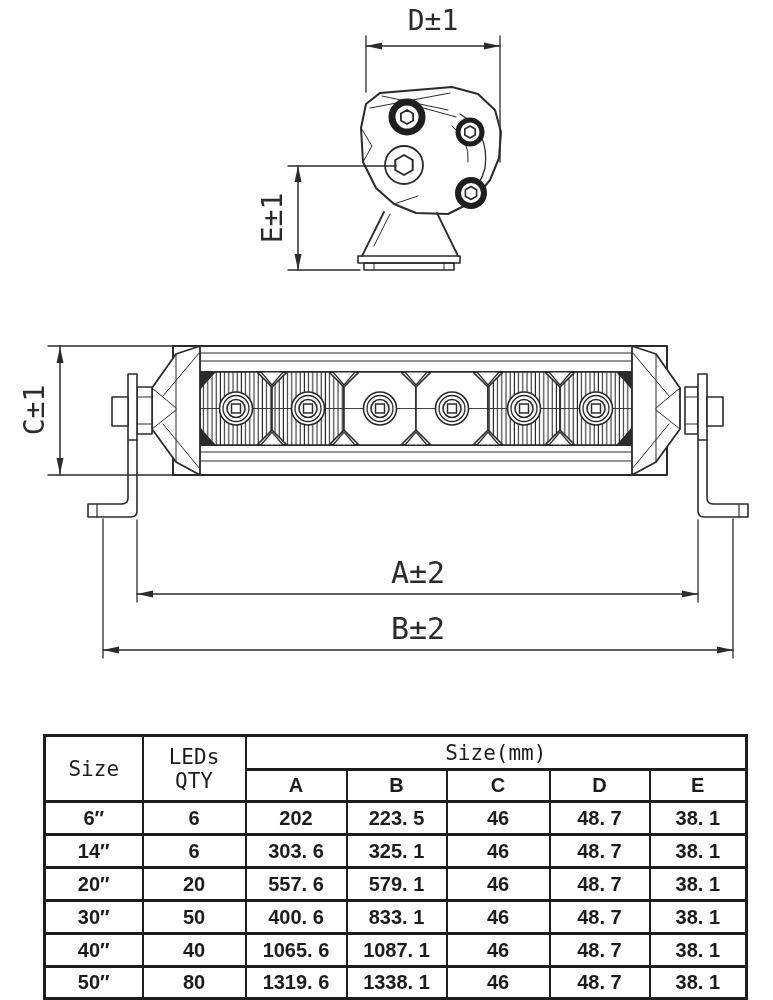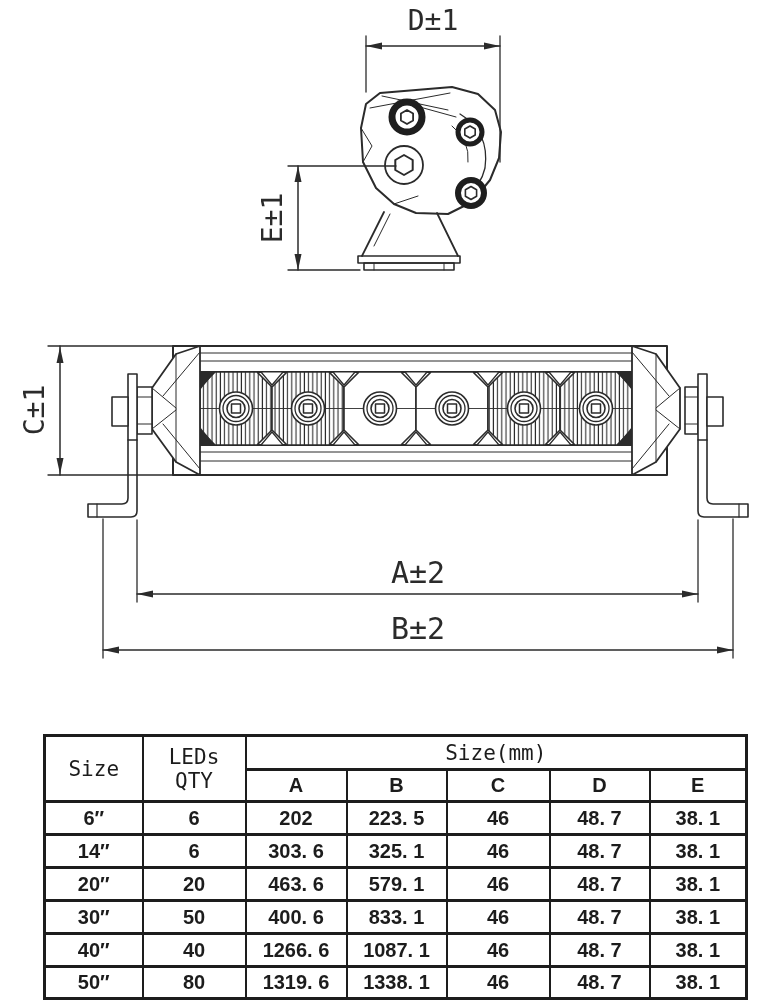--- a/index.html
+++ b/index.html
@@ -242,39 +242,39 @@
     <td class="num">6</td>
     <td class="num">303. 6</td>
     <td class="num">325. 1</td>
     <td class="num">46</td>
     <td class="num">48. 7</td>
     <td class="num">38. 1</td>
   </tr>
   <tr class="dr">
     <td class="num">20″</td>
     <td class="num">20</td>
-    <td class="num">463. 6</td>
+    <td class="num">557. 6</td>
     <td class="num">579. 1</td>
     <td class="num">46</td>
     <td class="num">48. 7</td>
     <td class="num">38. 1</td>
   </tr>
   <tr class="dr">
     <td class="num">30″</td>
     <td class="num">50</td>
     <td class="num">400. 6</td>
     <td class="num">833. 1</td>
     <td class="num">46</td>
     <td class="num">48. 7</td>
     <td class="num">38. 1</td>
   </tr>
   <tr class="dr">
     <td class="num">40″</td>
     <td class="num">40</td>
-    <td class="num">1266. 6</td>
+    <td class="num">1065. 6</td>
     <td class="num">1087. 1</td>
     <td class="num">46</td>
     <td class="num">48. 7</td>
     <td class="num">38. 1</td>
   </tr>
   <tr class="drl">
     <td class="num">50″</td>
     <td class="num">80</td>
     <td class="num">1319. 6</td>
     <td class="num">1338. 1</td>

